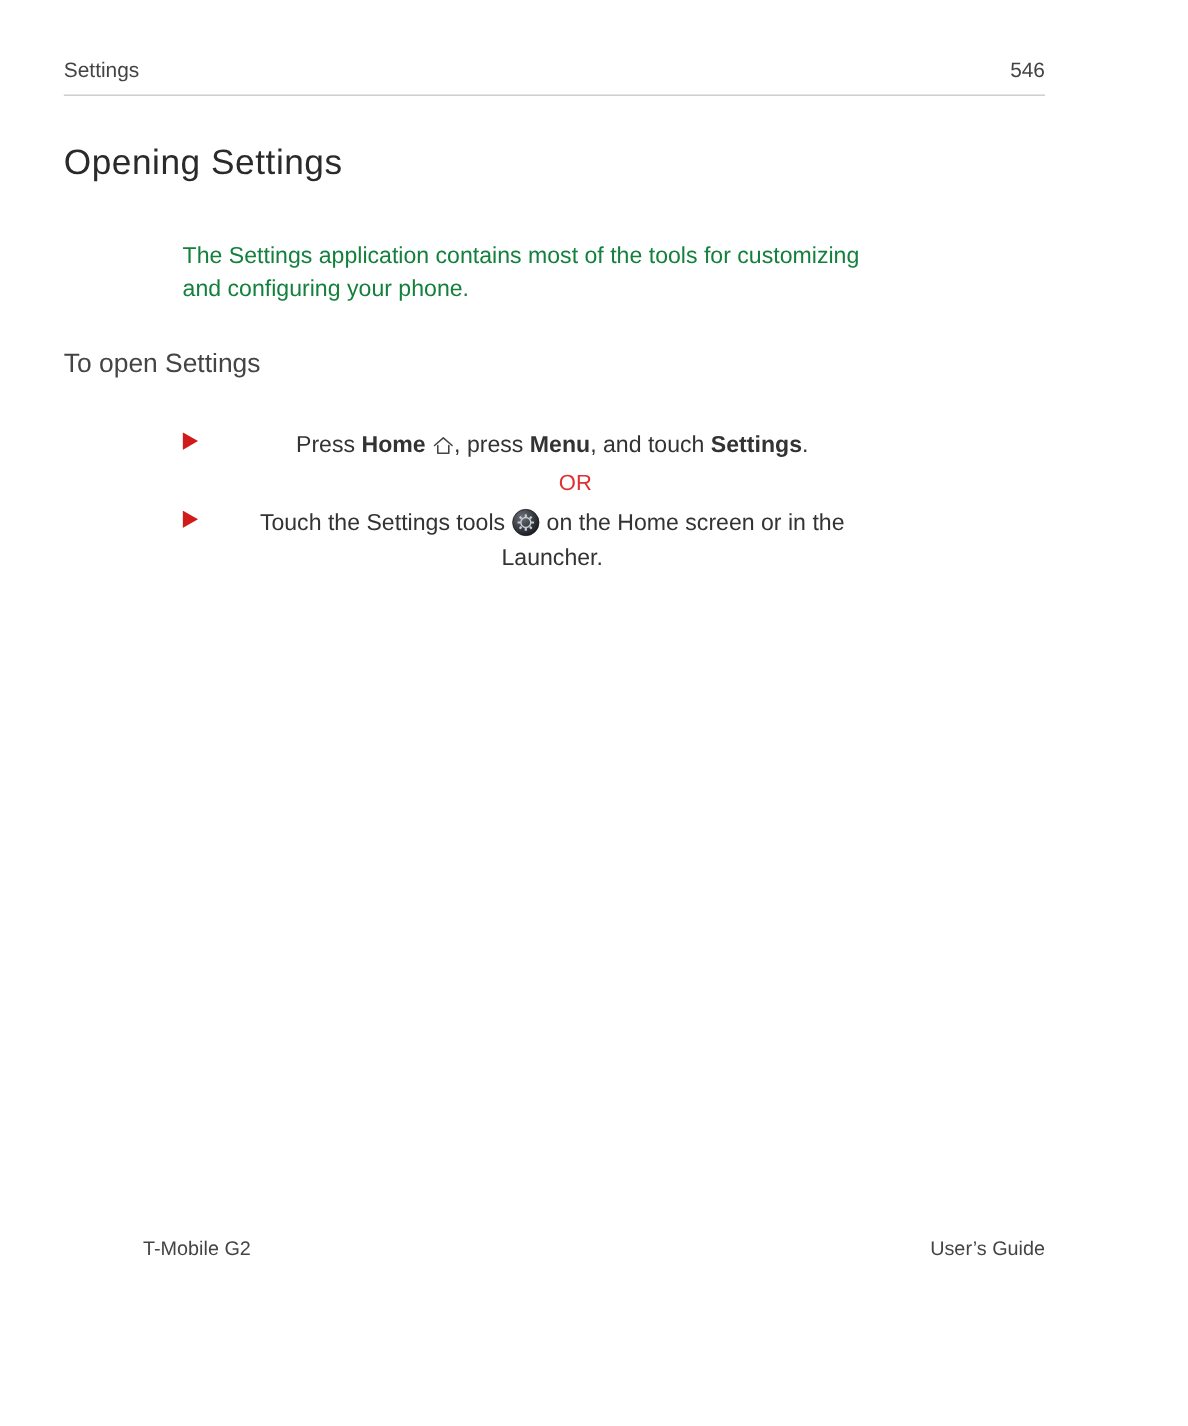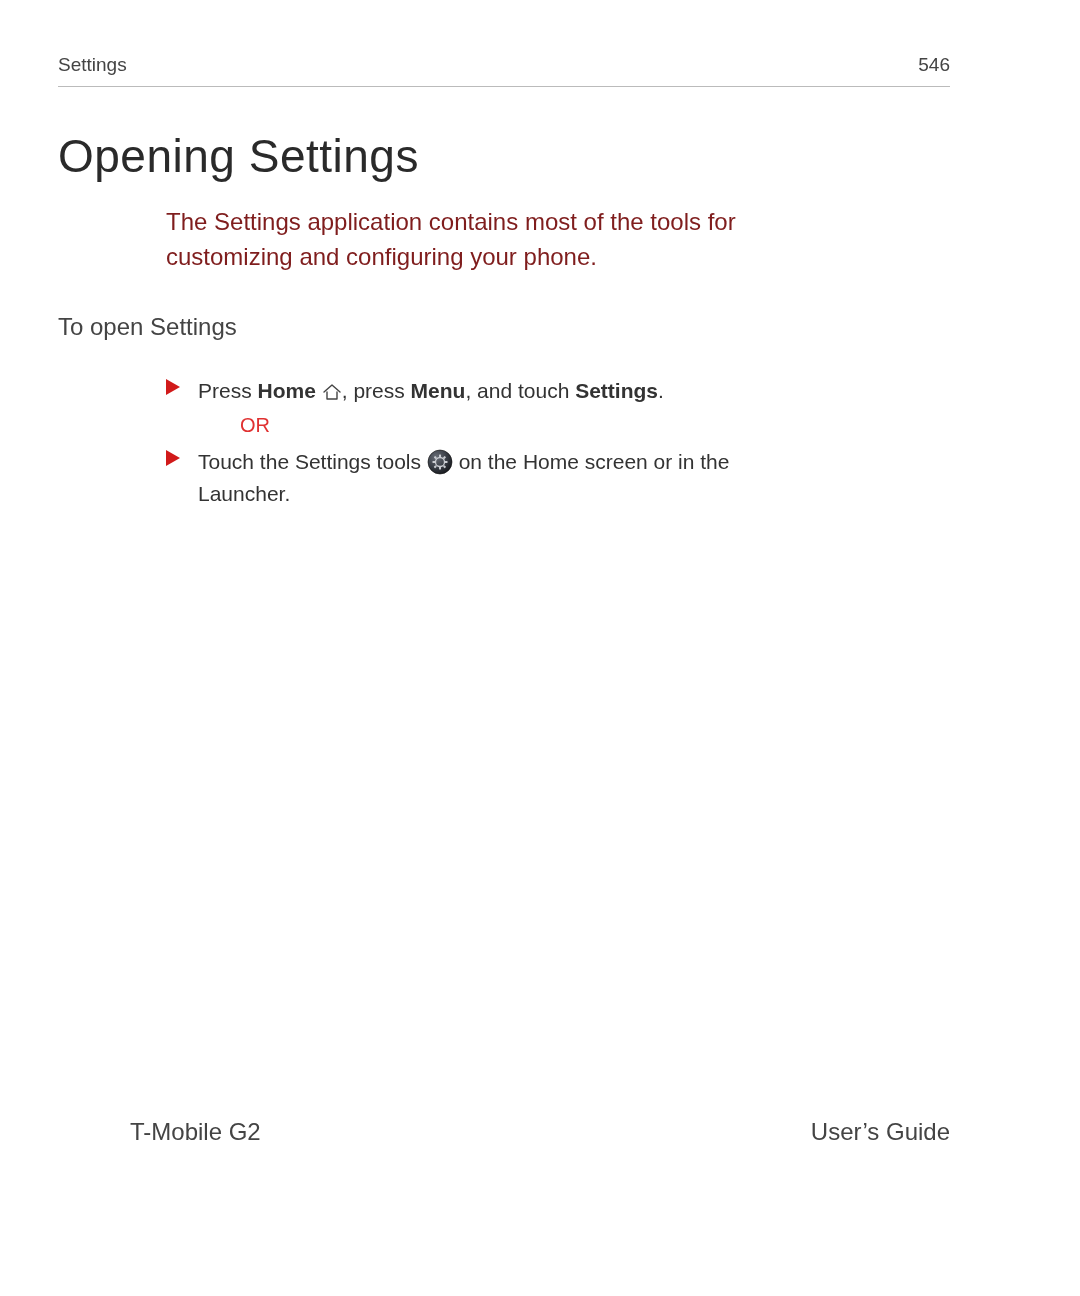--- a/index.html
+++ b/index.html
@@ -17,52 +17,53 @@
     .running-header {
       display: flex;
       justify-content: space-between;
       font-size: 19px;
       color: #444;
       border-bottom: 1px solid #bbb;
       padding-bottom: 10px;
       margin-bottom: 42px;
     }
     h1.page-title {
-      font-size: 46px;
+      font-size: 32px;
       font-weight: 400;
       color: #2a2a2a;
-      margin-bottom: 22px;
+      margin-bottom: 52px;
       letter-spacing: 0.5px;
     }
     .intro {
-      font-size: 24px;
+      font-size: 21px;
       line-height: 1.45;
-      color: #7f1d1d;
+      color: #15803d;
       margin-left: 108px;
       max-width: 640px;
       margin-bottom: 38px;
     }
     h2.section-title {
       font-size: 24px;
       font-weight: 400;
       color: #444;
-      margin-bottom: 34px;
+      margin-bottom: 44px;
     }
     ul.steps {
       list-style: none;
       margin-left: 108px;
       max-width: 640px;
     }
     ul.steps li {
       position: relative;
       padding-left: 32px;
       font-size: 21px;
       line-height: 1.5;
       color: #333;
       margin-bottom: 6px;
+      text-align: center;
     }
     .bullet-icon {
       position: absolute;
       left: 0;
       top: 4px;
       display: inline-block;
     }
     .bullet-icon svg { display: block; }
     .or-text {
       color: #e03131;
@@ -84,21 +85,21 @@
       vertical-align: -6px;
     }
     .settings-disc svg { display: block; }
     .running-footer {
       position: absolute;
       left: 130px;
       right: 130px;
       bottom: 150px;
       display: flex;
       justify-content: space-between;
-      font-size: 24px;
+      font-size: 18px;
       color: #444;
     }
   </style>
 </head>
 <body>
 
 <div class="page">
   <div class="running-header">
     <span>Settings</span>
     <span>546</span>

